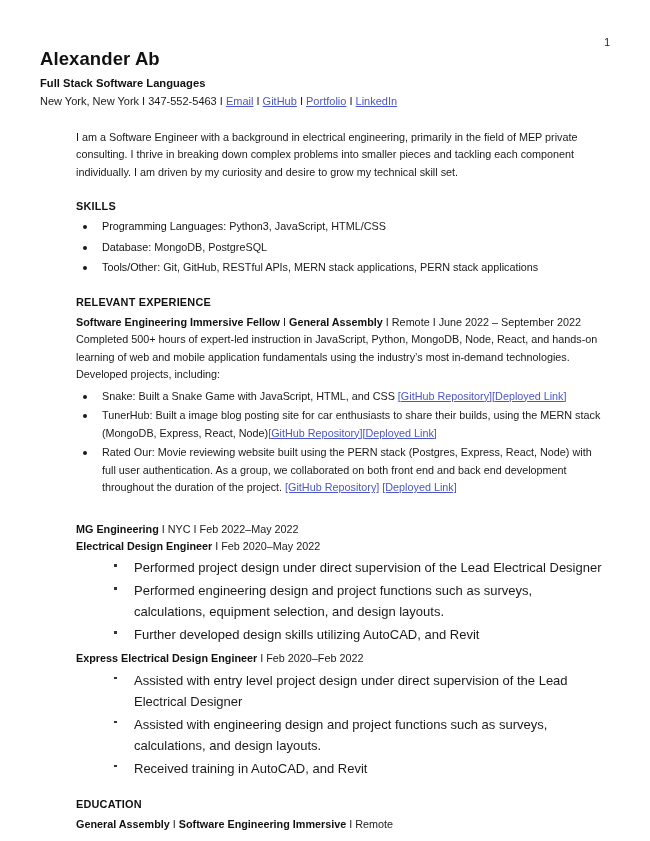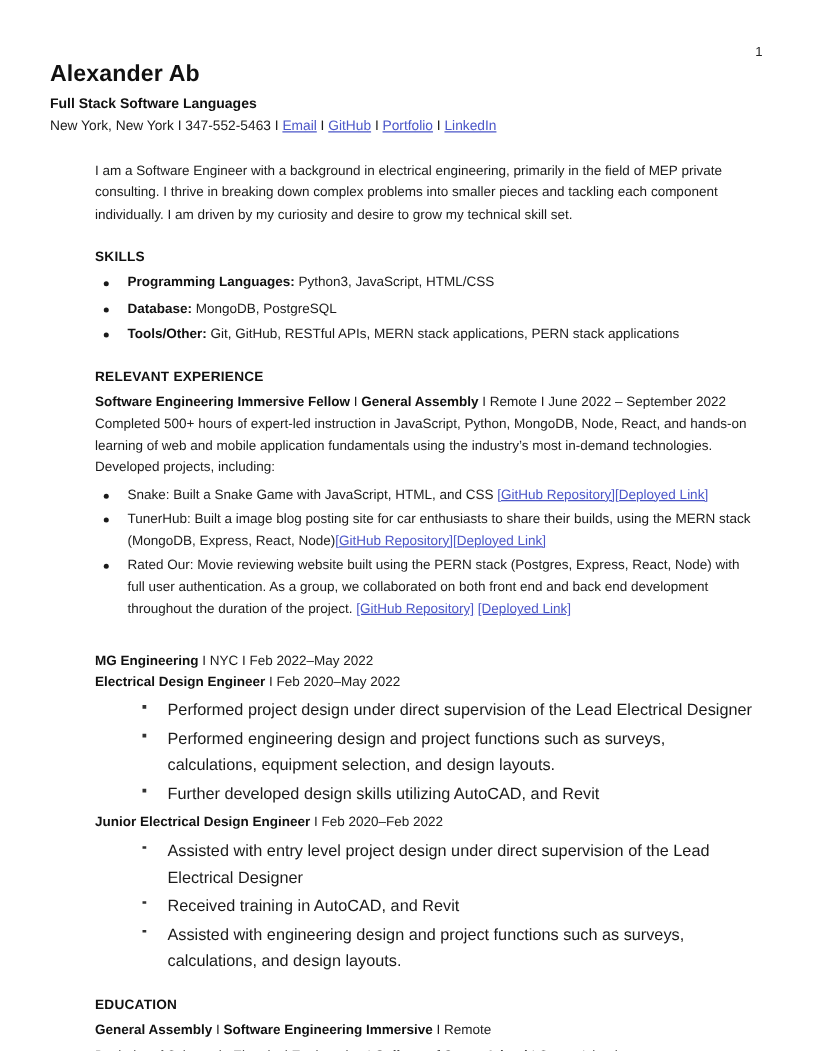--- a/index.html
+++ b/index.html
@@ -136,21 +136,21 @@
   ul.sub > li::before {
     content: "";
     position: absolute;
     left: 38px;
     top: 7px;
     width: 2.6px;
     height: 2.6px;
     background: #333;
   }
 
-  .skills-label { font-weight: bold; color: #111; }
+  .skills-label { font-weight: normal; color: #111; }
 
   .job-block { margin-top: 24px; }
   .job-sub { margin-top: 5px; }
 
   .edu-line { margin-top: 4px; }
 </style>
 </head>
 <body>
 
 <div class="page">
@@ -190,26 +190,26 @@
       <p class="entry-line"><b>MG Engineering</b><span> I NYC I Feb 2022–May 2022</span></p>
 
       <p class="entry-line"><b>Electrical Design Engineer</b><span> I Feb 2020–May 2022</span></p>
 
       <ul class="sub">
         <li>Performed project design under direct supervision of the Lead Electrical Designer</li>
         <li>Performed engineering design and project functions such as surveys, calculations, equipment selection, and design layouts.</li>
         <li>Further developed design skills utilizing AutoCAD, and Revit</li>
       </ul>
 
-      <p class="entry-line job-sub"><b>Junior Electrical Design Engineer</b><span> I Feb 2020–Feb 2022</span></p>
+      <p class="entry-line job-sub"><b>Express Electrical Design Engineer</b><span> I Feb 2020–Feb 2022</span></p>
 
       <ul class="sub">
         <li>Assisted with entry level project design under direct supervision of the Lead Electrical Designer</li>
+        <li>Assisted with engineering design and project functions such as surveys, calculations, and design layouts.</li>
         <li>Received training in AutoCAD, and Revit</li>
-        <li>Assisted with engineering design and project functions such as surveys, calculations, and design layouts.</li>
       </ul>
     </div>
 
     <div class="section-head">EDUCATION</div>
 
     <p class="entry-line"><b>General Assembly</b><span> I </span><b>Software Engineering Immersive</b><span> I Remote</span></p>
 
     <p class="entry-line edu-line"><span>Bachelor of Science in Electrical Engineering I </span><b>College of Staten Island</b><span> I Staten Island</span></p>
 
   </div>

